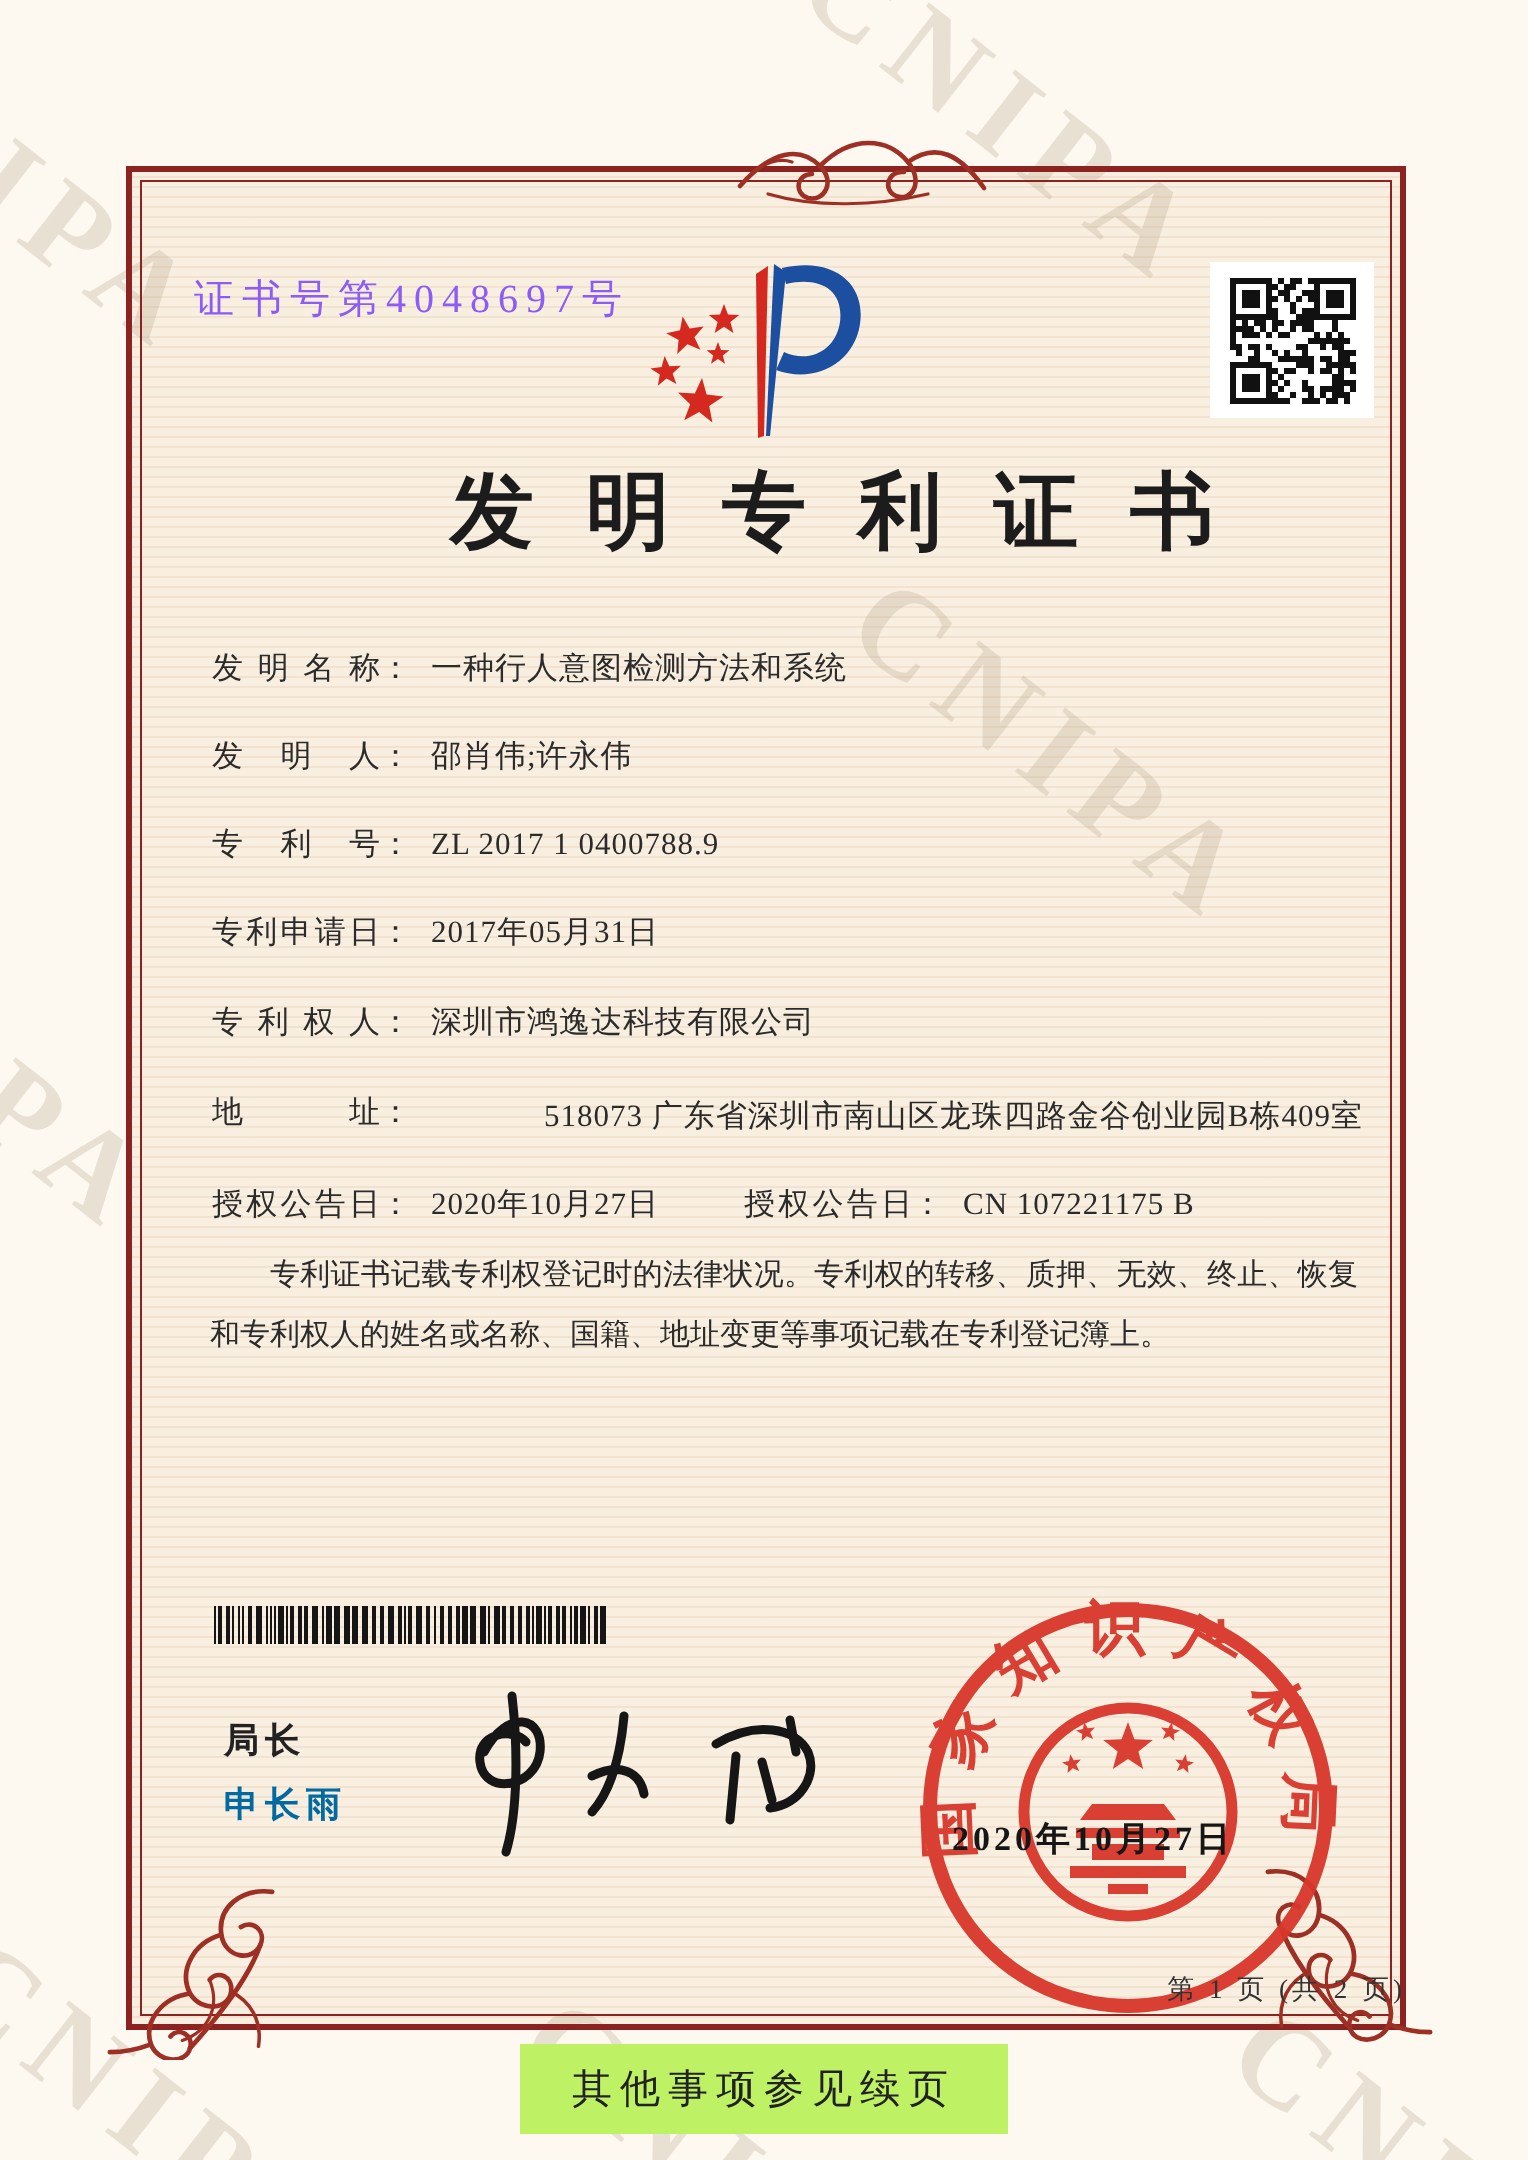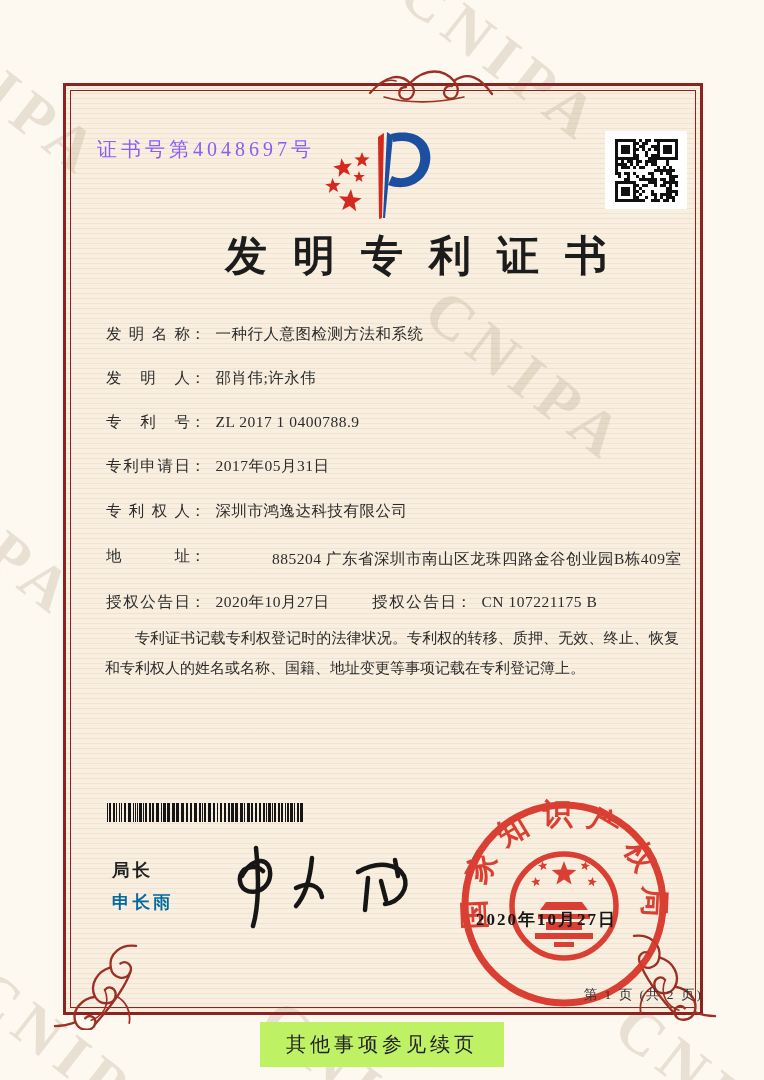--- a/index.html
+++ b/index.html
@@ -371,21 +371,21 @@
 <div class="abs row" style="top:412px">
   <span class="lab">专利号</span><span>：</span><span class="val">ZL 2017 1 0400788.9</span>
 </div>
 <div class="abs row" style="top:456px">
   <span class="lab">专利申请日</span><span>：</span><span class="val">2017年05月31日</span>
 </div>
 <div class="abs row" style="top:501px">
   <span class="lab">专利权人</span><span>：</span><span class="val">深圳市鸿逸达科技有限公司</span>
 </div>
 <div class="abs row" style="top:546px">
-  <span class="lab">地址</span><span>：</span><span class="val val-wrap">885204 广东省深圳市南山区龙珠四路金谷创业园B栋409室</span>
+  <span class="lab">地址</span><span>：</span><span class="val val-wrap">518073 广东省深圳市南山区龙珠四路金谷创业园B栋409室</span>
 </div>
 <div class="abs row" style="top:592px">
   <span class="lab">授权公告日</span><span>：</span><span class="val">2020年10月27日</span>
 </div>
 <div class="abs row" style="left:372px;top:592px">
   <span class="lab">授权公告日</span><span>：</span><span class="val">CN 107221175 B</span>
 </div>
 
 <div class="abs paras">
   <p>专利证书记载专利权登记时的法律状况。专利权的转移、质押、无效、终止、恢复和专利权人的姓名或名称、国籍、地址变更等事项记载在专利登记簿上。</p>

